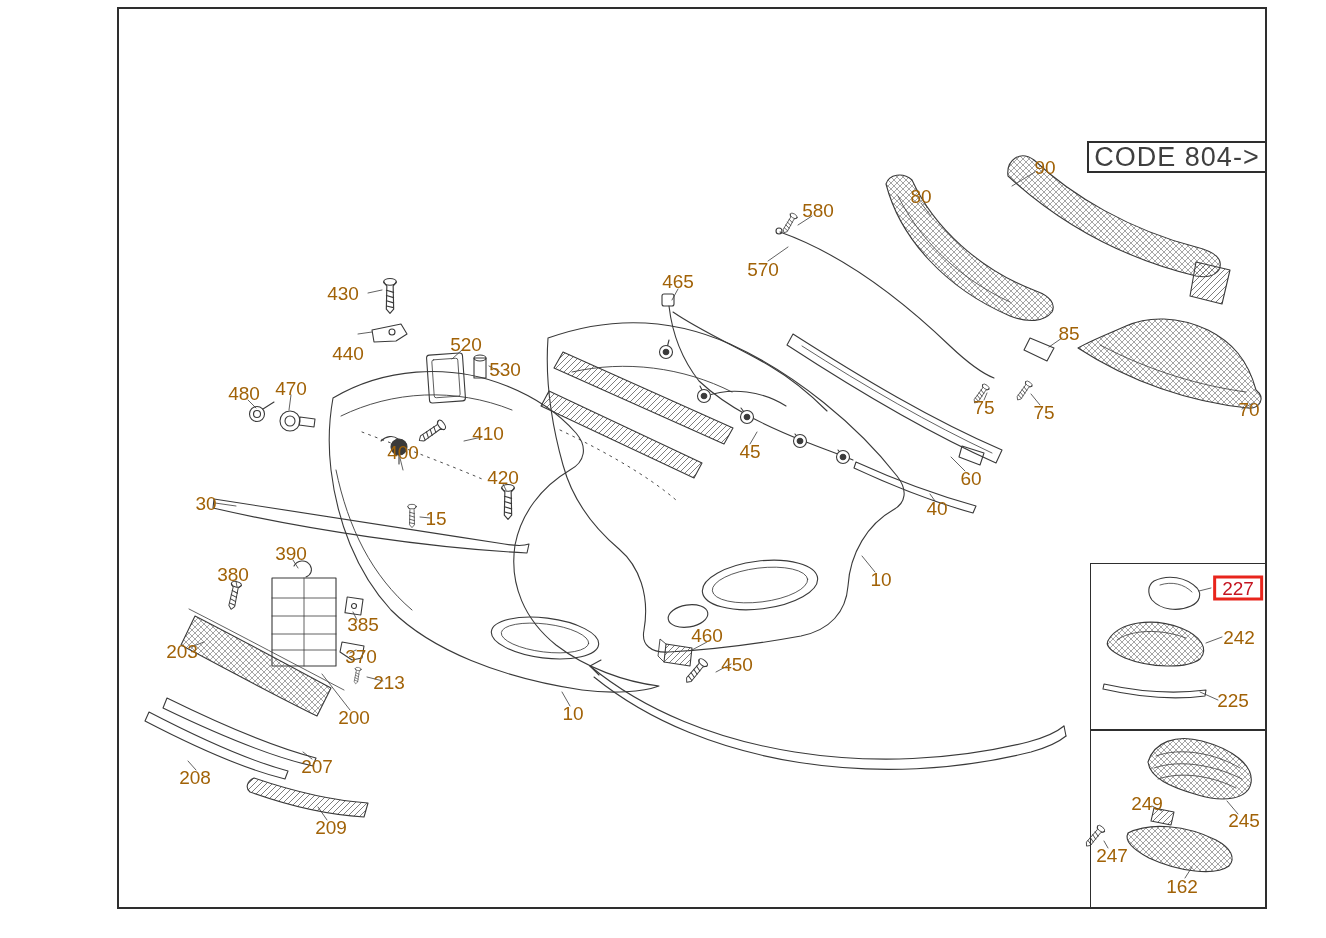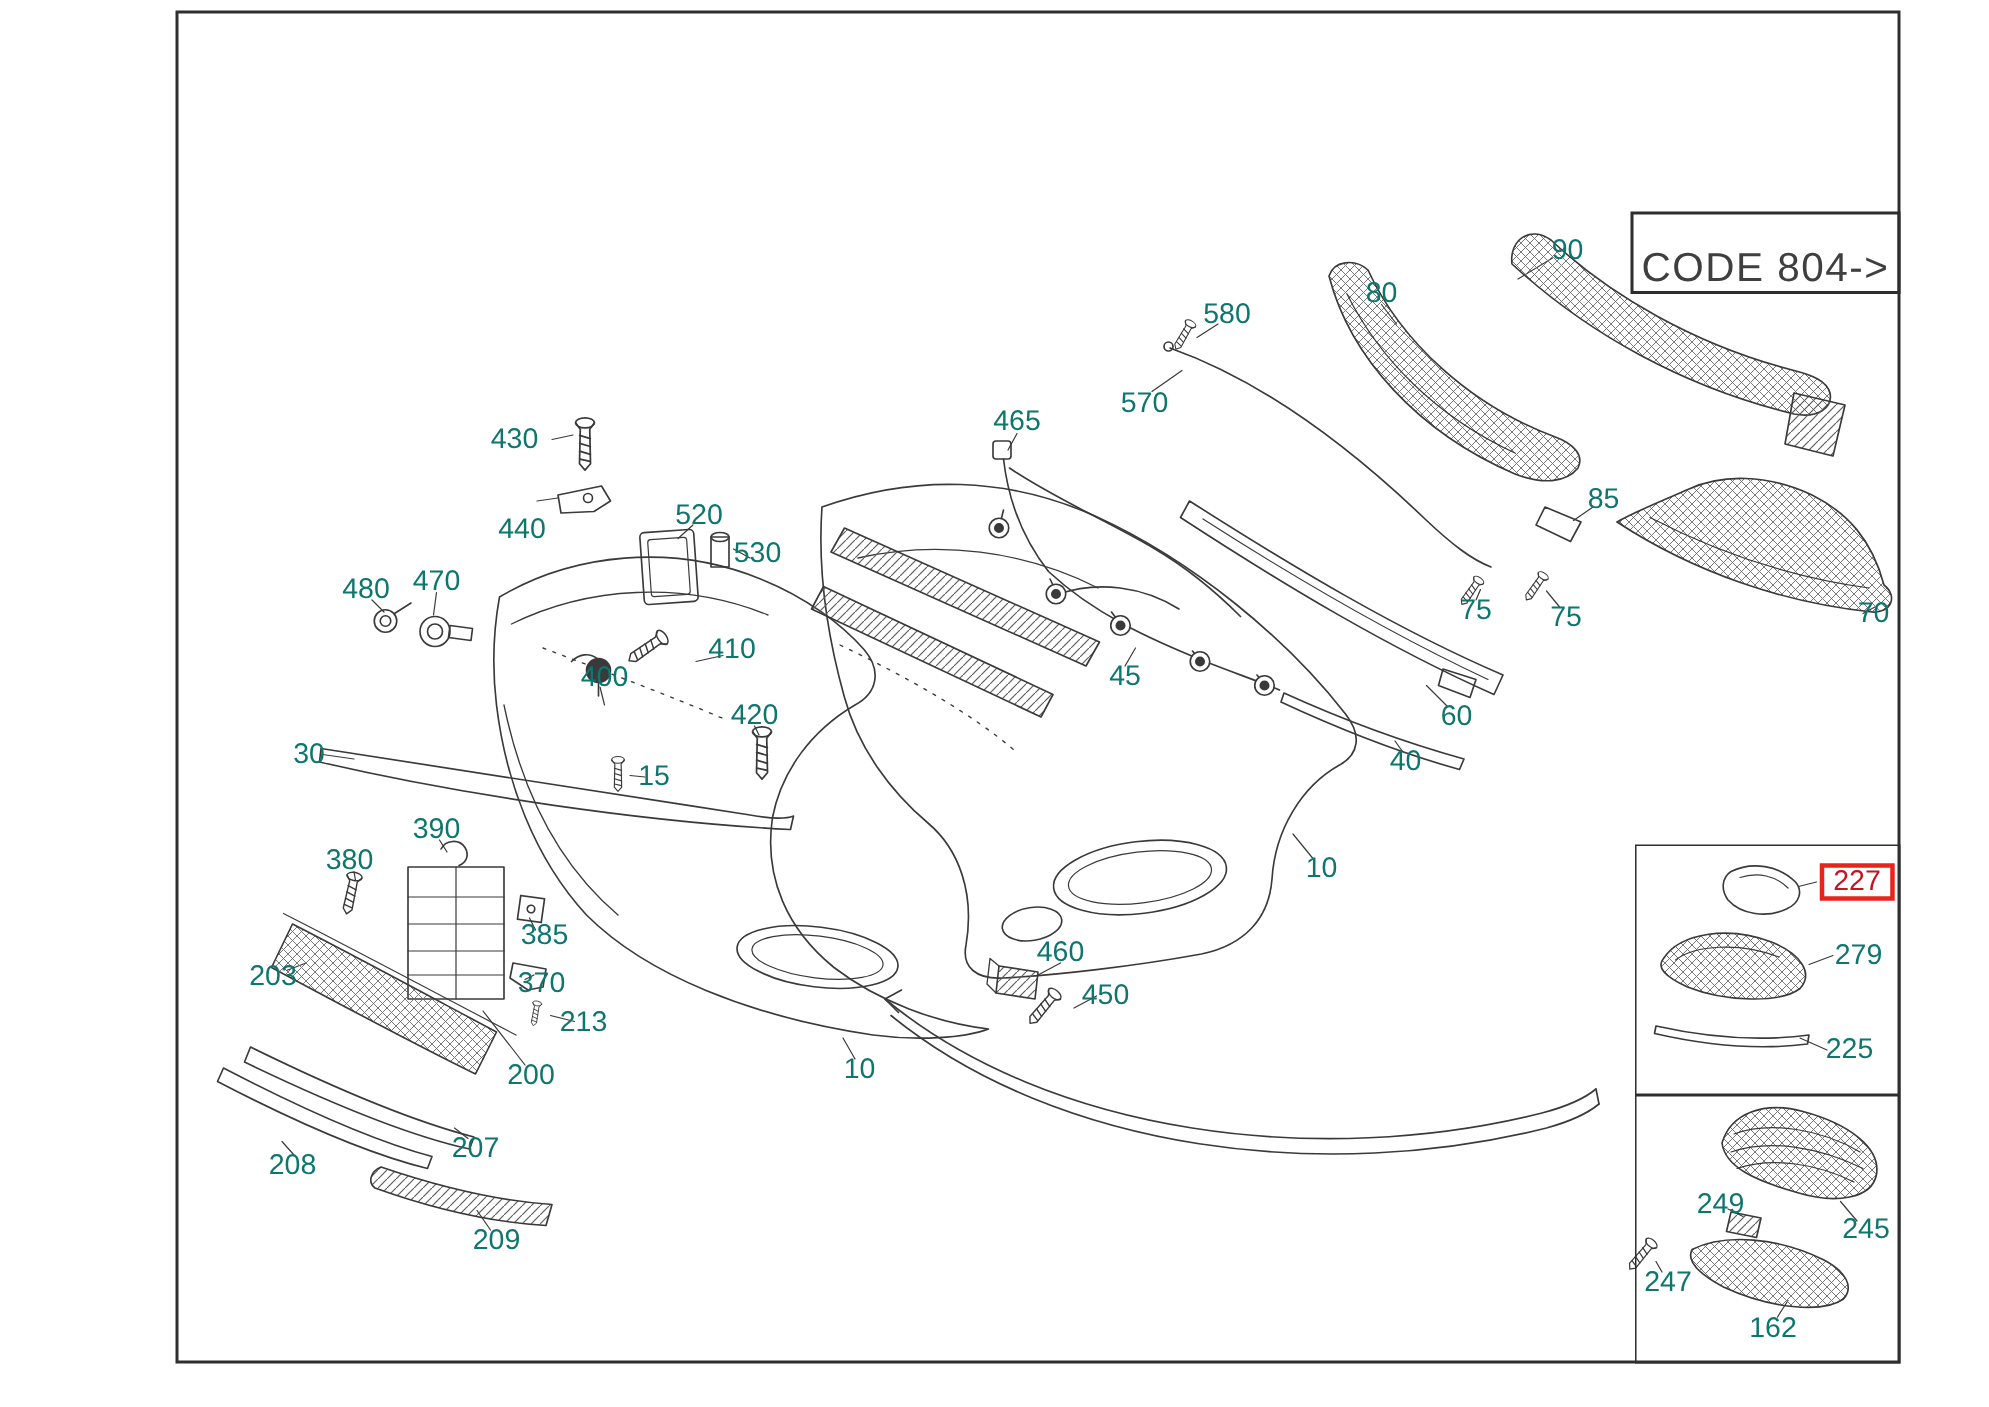--- a/index.html
+++ b/index.html
@@ -3,24 +3,24 @@
 <meta charset="utf-8">
 <style>
   html,body{margin:0;padding:0;background:#ffffff;}
   #screen{position:relative;width:1326px;height:938px;background:#ffffff;
           font-family:"Liberation Sans","DejaVu Sans",sans-serif;overflow:hidden;}
   #artwork{position:absolute;left:0;top:0;z-index:1;}
   .frame{position:absolute;box-sizing:border-box;border:1.5px solid #2e2e2e;z-index:2;pointer-events:none;}
   #page-frame{left:117px;top:7px;width:1150px;height:902px;border-width:2px;}
   #panel-top{left:1090px;top:563px;width:177px;height:167px;}
   #panel-bottom{left:1090px;top:730px;width:177px;height:179px;}
-  #code-box{position:absolute;left:1087px;top:141px;width:180px;height:55px;box-sizing:border-box;
-            border:2px solid #2e2e2e;display:flex;align-items:flex-end;justify-content:center;z-index:2;}
+  #code-box{position:absolute;left:1087px;top:141px;width:180px;height:32px;box-sizing:border-box;
+            border:2px solid #2e2e2e;display:flex;align-items:center;justify-content:center;z-index:2;}
   #code-box span{font-size:27px;color:#3f3f3f;letter-spacing:1px;white-space:nowrap;}
-  .part-label{position:absolute;transform:translate(-50%,-50%);font-size:19px;color:#0f766e;
+  .part-label{position:absolute;transform:translate(-50%,-50%);font-size:19px;color:#a16207;
               z-index:3;cursor:pointer;white-space:nowrap;line-height:1;}
   .part-label.selected{color:#c41420;border:3px solid #e8251c;background:#ffffff;padding:0 6px;}
 </style>
 </head>
 <body>
 
 <div id="screen">
 
   <svg id="artwork" width="1326" height="938" viewBox="0 0 1326 938">
     <defs>
@@ -227,21 +227,21 @@
     <span class="part-label" style="left:503px;top:477px">420</span>
     <span class="part-label" style="left:971px;top:478px">60</span>
     <span class="part-label" style="left:206px;top:503px">30</span>
     <span class="part-label" style="left:436px;top:518px">15</span>
     <span class="part-label" style="left:937px;top:508px">40</span>
     <span class="part-label" style="left:291px;top:553px">390</span>
     <span class="part-label" style="left:233px;top:574px">380</span>
     <span class="part-label" style="left:881px;top:579px">10</span>
     <span class="part-label selected" style="left:1238px;top:588px">227</span>
     <span class="part-label" style="left:363px;top:624px">385</span>
-    <span class="part-label" style="left:1239px;top:637px">279</span>
+    <span class="part-label" style="left:1239px;top:637px">242</span>
     <span class="part-label" style="left:182px;top:651px">203</span>
     <span class="part-label" style="left:361px;top:656px">370</span>
     <span class="part-label" style="left:707px;top:635px">460</span>
     <span class="part-label" style="left:737px;top:664px">450</span>
     <span class="part-label" style="left:389px;top:682px">213</span>
     <span class="part-label" style="left:1233px;top:700px">225</span>
     <span class="part-label" style="left:354px;top:717px">200</span>
     <span class="part-label" style="left:573px;top:713px">10</span>
     <span class="part-label" style="left:317px;top:766px">207</span>
     <span class="part-label" style="left:195px;top:777px">208</span>

